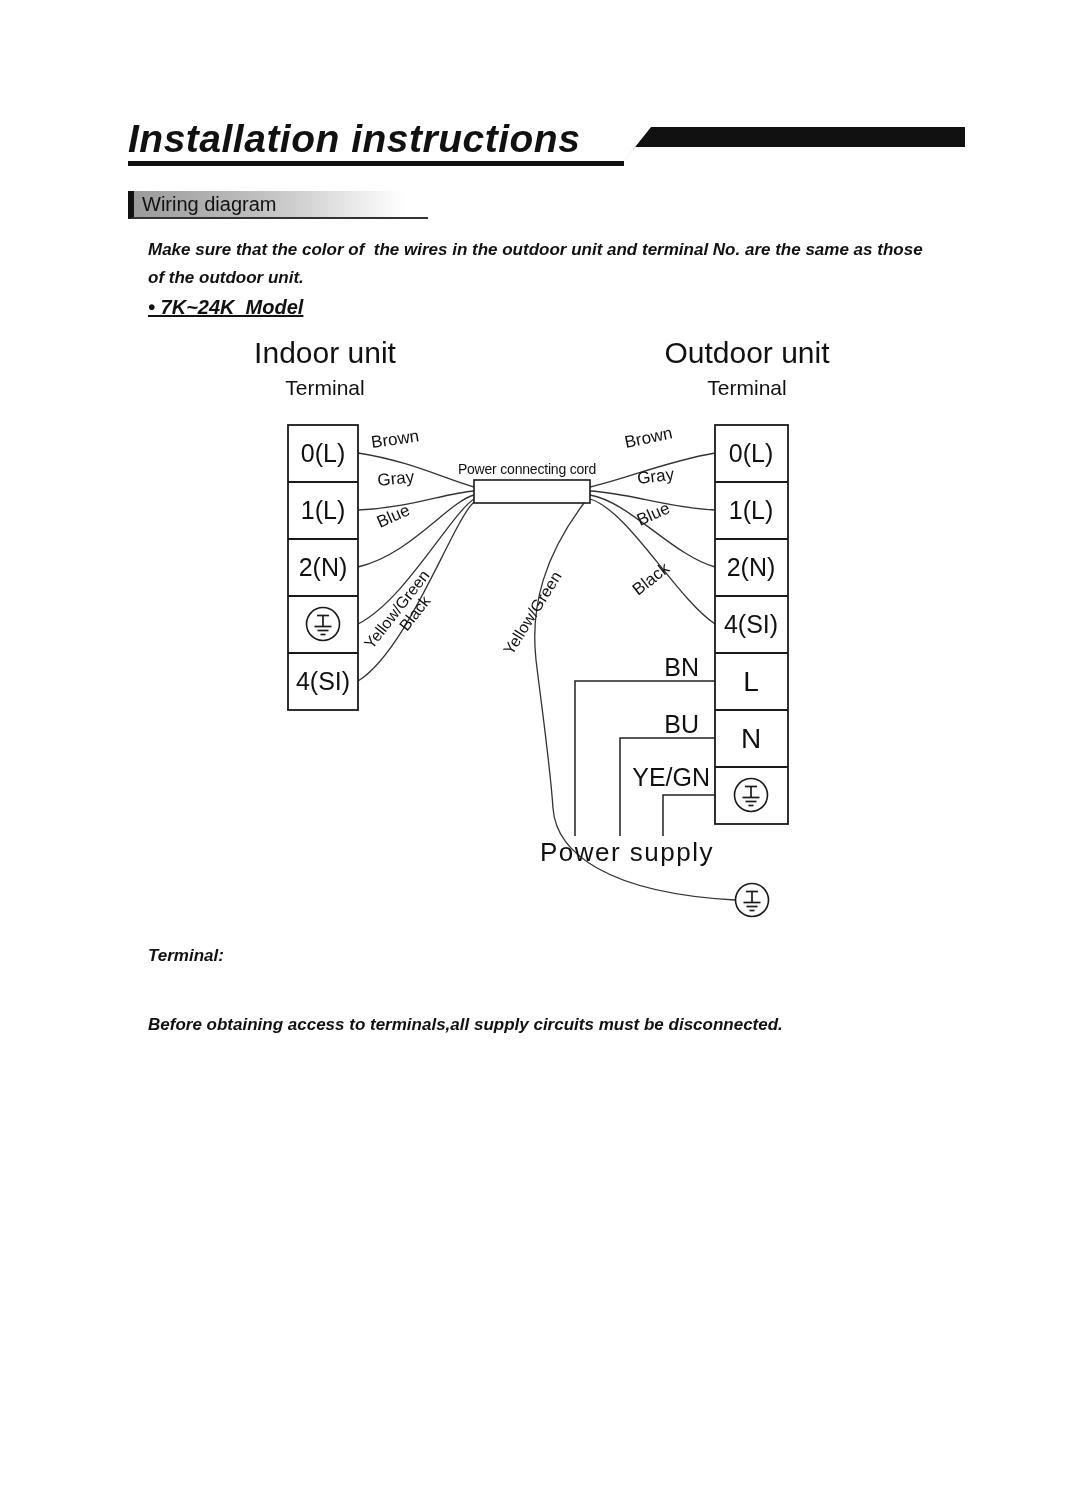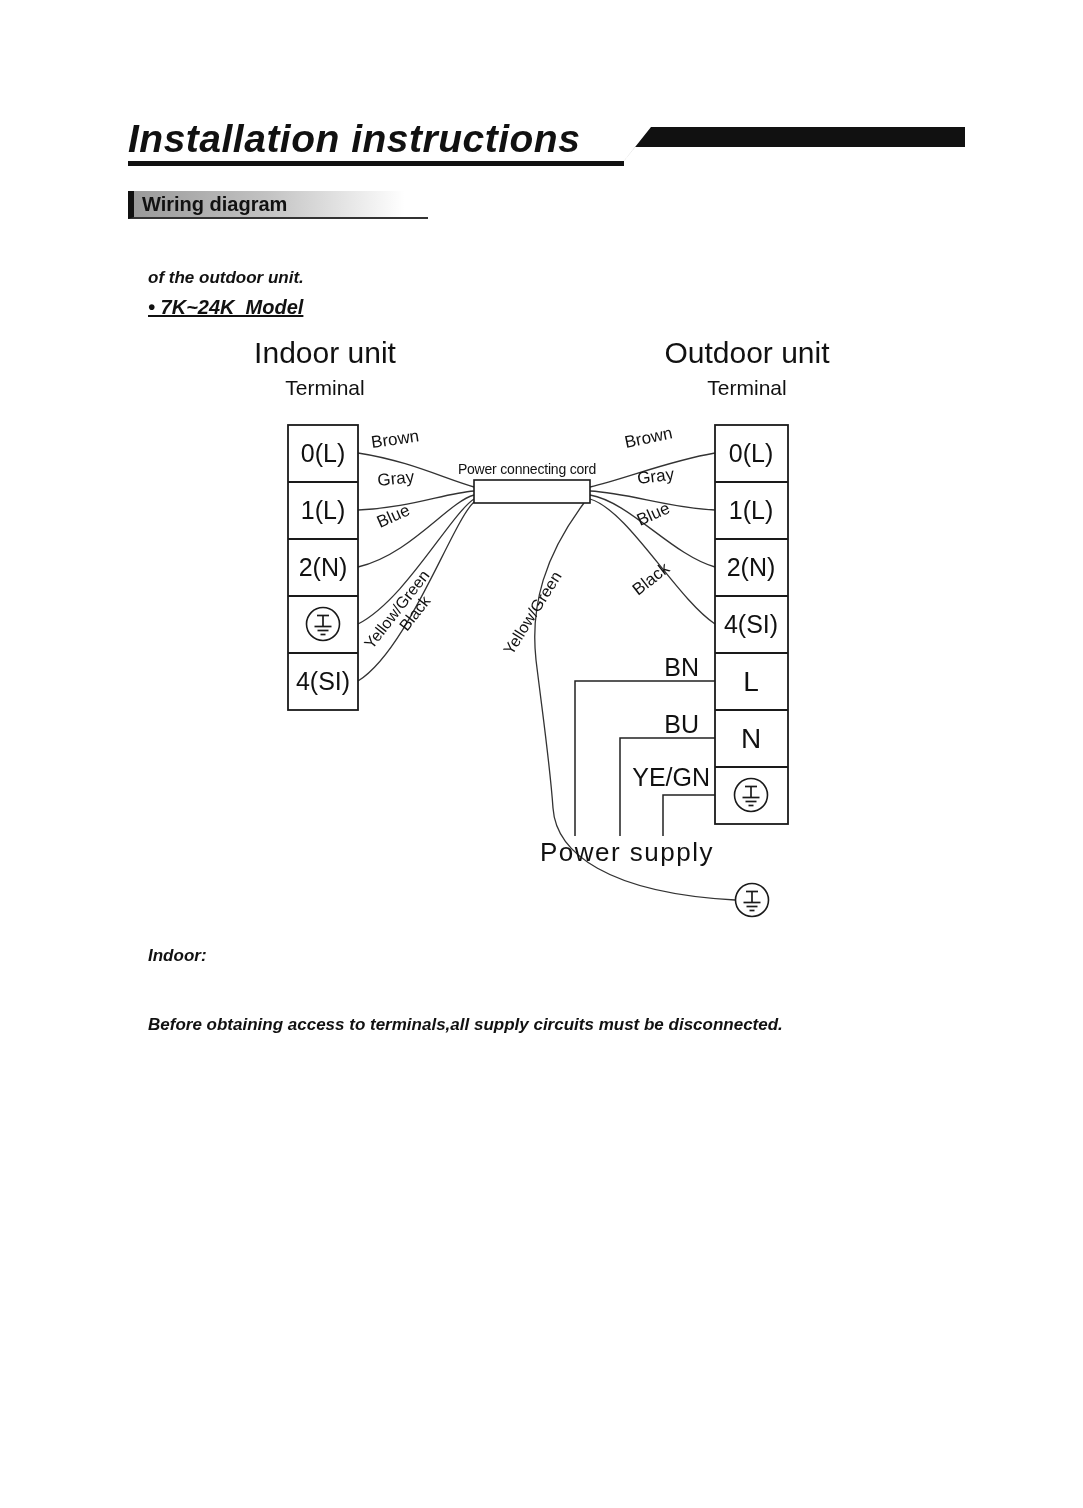--- a/index.html
+++ b/index.html
@@ -8,21 +8,21 @@
   .page { position:relative; width:1083px; height:1120px; background:#ffffff; overflow:hidden; }
   .abs { position:absolute; }
 
   .title { left:128px; top:117px; font-size:39px; font-weight:bold; font-style:italic; letter-spacing:0.5px; white-space:pre; }
   .deco { left:128px; top:120px; }
 
   .section-bar { left:128px; top:191px; width:300px; height:28px;
     border-left:6px solid #111; border-bottom:2px solid #333;
     background:linear-gradient(to right,#9a9a9a 0%,#c2c2c2 45%,#ffffff 92%);
     display:flex; align-items:center; }
-  .section-bar span { font-size:20px; font-weight:bold; padding-left:8px; }
+  .section-bar span { font-size:20px; font-weight:normal; padding-left:8px; }
 
   .note { left:148px; font-size:17px; font-weight:bold; font-style:italic; white-space:pre; }
   .model { left:148px; top:296px; font-size:20px; font-weight:bold; font-style:italic; white-space:pre;text-decoration:underline; }
 
   .warn { left:148px; font-size:17px; font-weight:bold; font-style:italic; white-space:pre; }
 
   .pagenum { left:0; top:1404px; width:100%; text-align:center; font-size:19px; white-space:pre; }
 
   .diagram { left:0; top:330px; }
   .diagram text { font-family:"Liberation Sans","DejaVu Sans",sans-serif; fill:#111; }
@@ -48,20 +48,21 @@
 
   <svg class="abs deco" width="840" height="50" viewBox="0 0 840 50">
     <rect x="0" y="41" width="496" height="5" fill="#111"></rect>
     <polygon points="492,46 523,7 837,7 837,27 507,27" fill="#111"></polygon>
   </svg>
 
   <div class="abs section-bar">
     <span>Wiring diagram</span>
   </div>
 
+  <div class="abs note" style="top:240px;">Make sure that the color of  the wires in the outdoor unit and terminal No. are the same as those</div>
   <div class="abs note" style="top:268px;">of the outdoor unit.</div>
 
   <div class="abs model">• 7K~24K  Model</div>
 
   <svg class="abs diagram" width="1083" height="625" viewBox="0 0 1083 625">
     <defs>
       <g id="gnd-glyph">
         <circle cx="0" cy="0" r="16.5" fill="none" stroke="#1a1a1a" stroke-width="1.6"></circle>
         <line x1="-6" y1="-8.5" x2="6" y2="-8.5" stroke="#1a1a1a" stroke-width="1.7"></line>
         <line x1="0" y1="-8.5" x2="0" y2="2.5" stroke="#1a1a1a" stroke-width="1.7"></line>
@@ -131,18 +132,18 @@
 
     <text class="supply" x="699" y="346" text-anchor="end">BN</text>
     <text class="supply" x="699" y="403" text-anchor="end">BU</text>
     <text class="supply" x="710" y="456" text-anchor="end">YE/GN</text>
 
     <text class="ps" x="627" y="531" text-anchor="middle">Power supply</text>
 
     <use href="#gnd-glyph" x="752" y="570"></use>
   </svg>
 
-  <div class="abs warn" style="top:946px;">Indoor:</div>
+  <div class="abs warn" style="top:946px;">Terminal:</div>
   <div class="abs warn" style="top:1015px;">Before obtaining access to terminals,all supply circuits must be disconnected.</div>
 
   <div class="abs pagenum">—  5  —</div>
 
 </div>
 
 </body></html>

